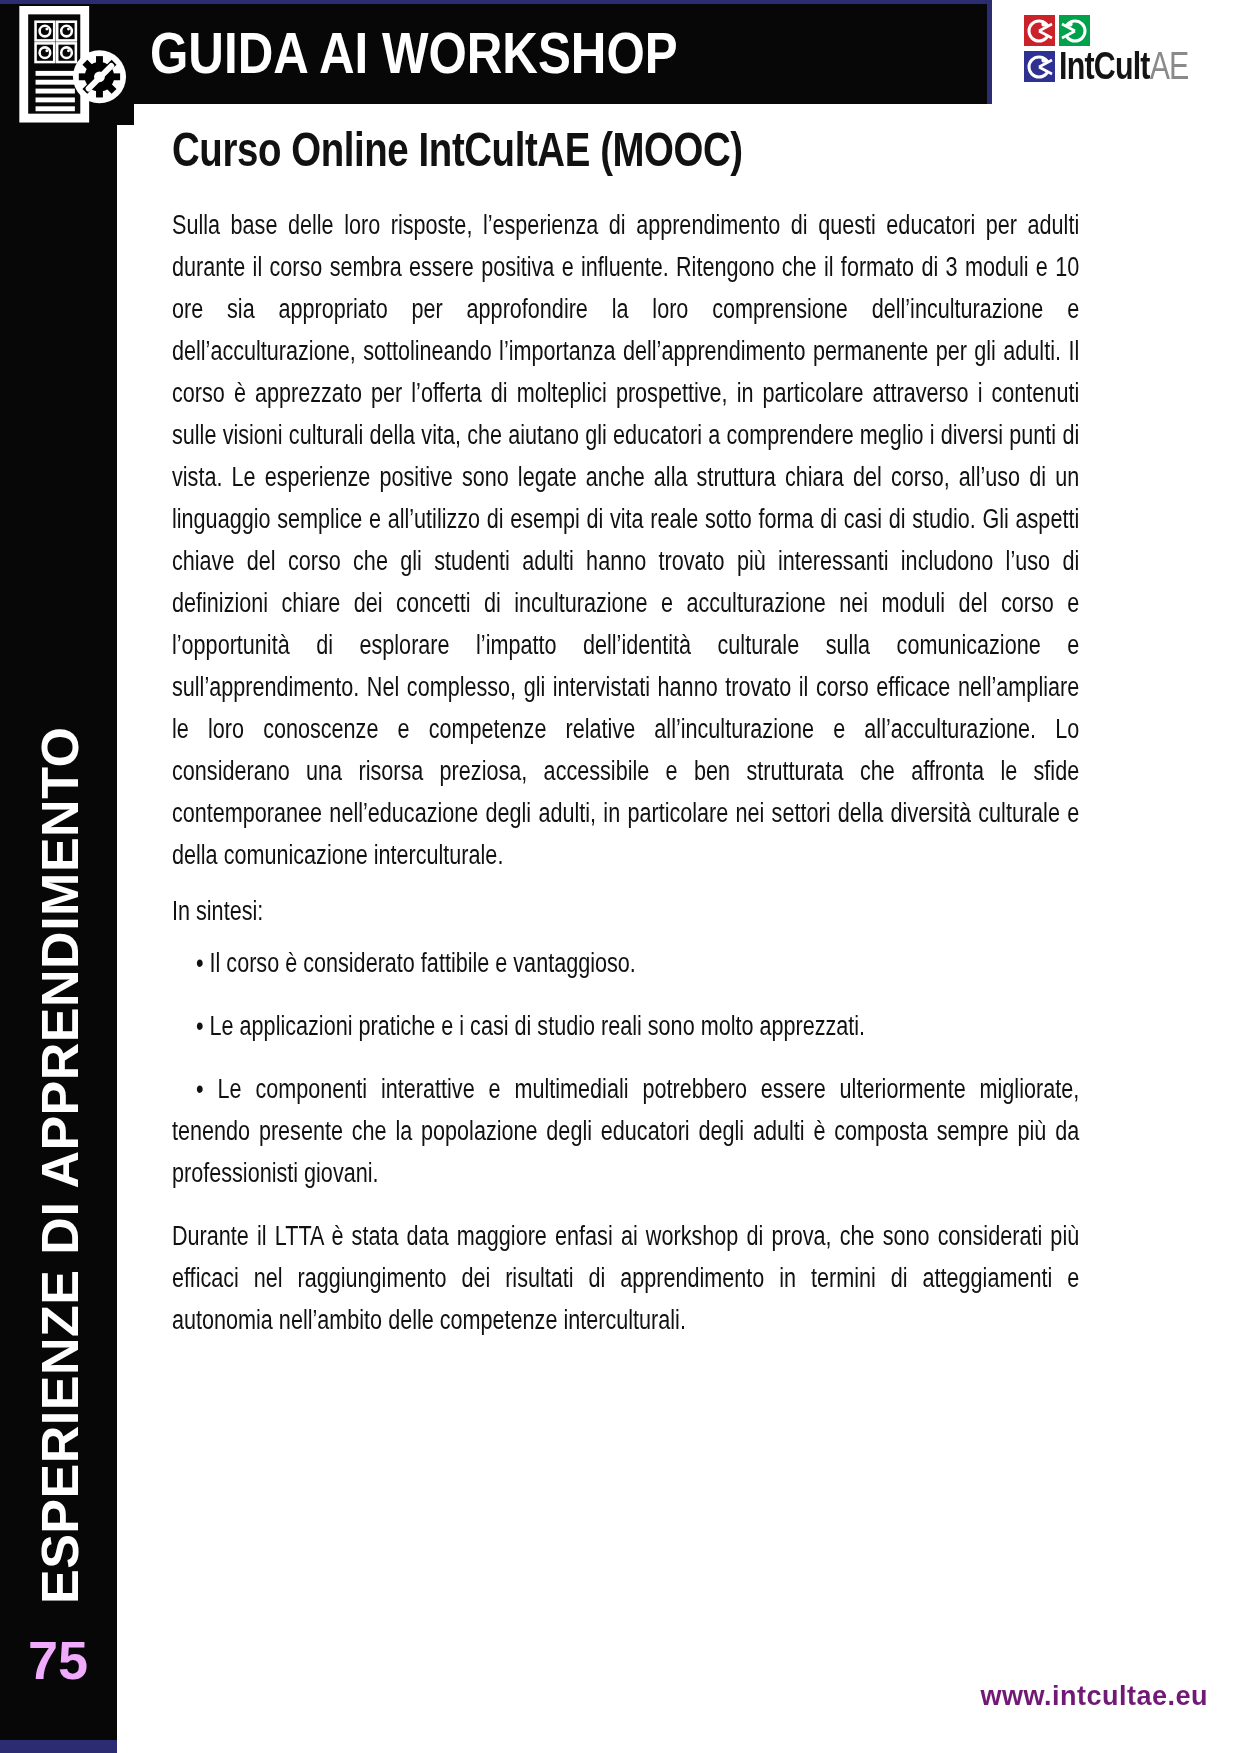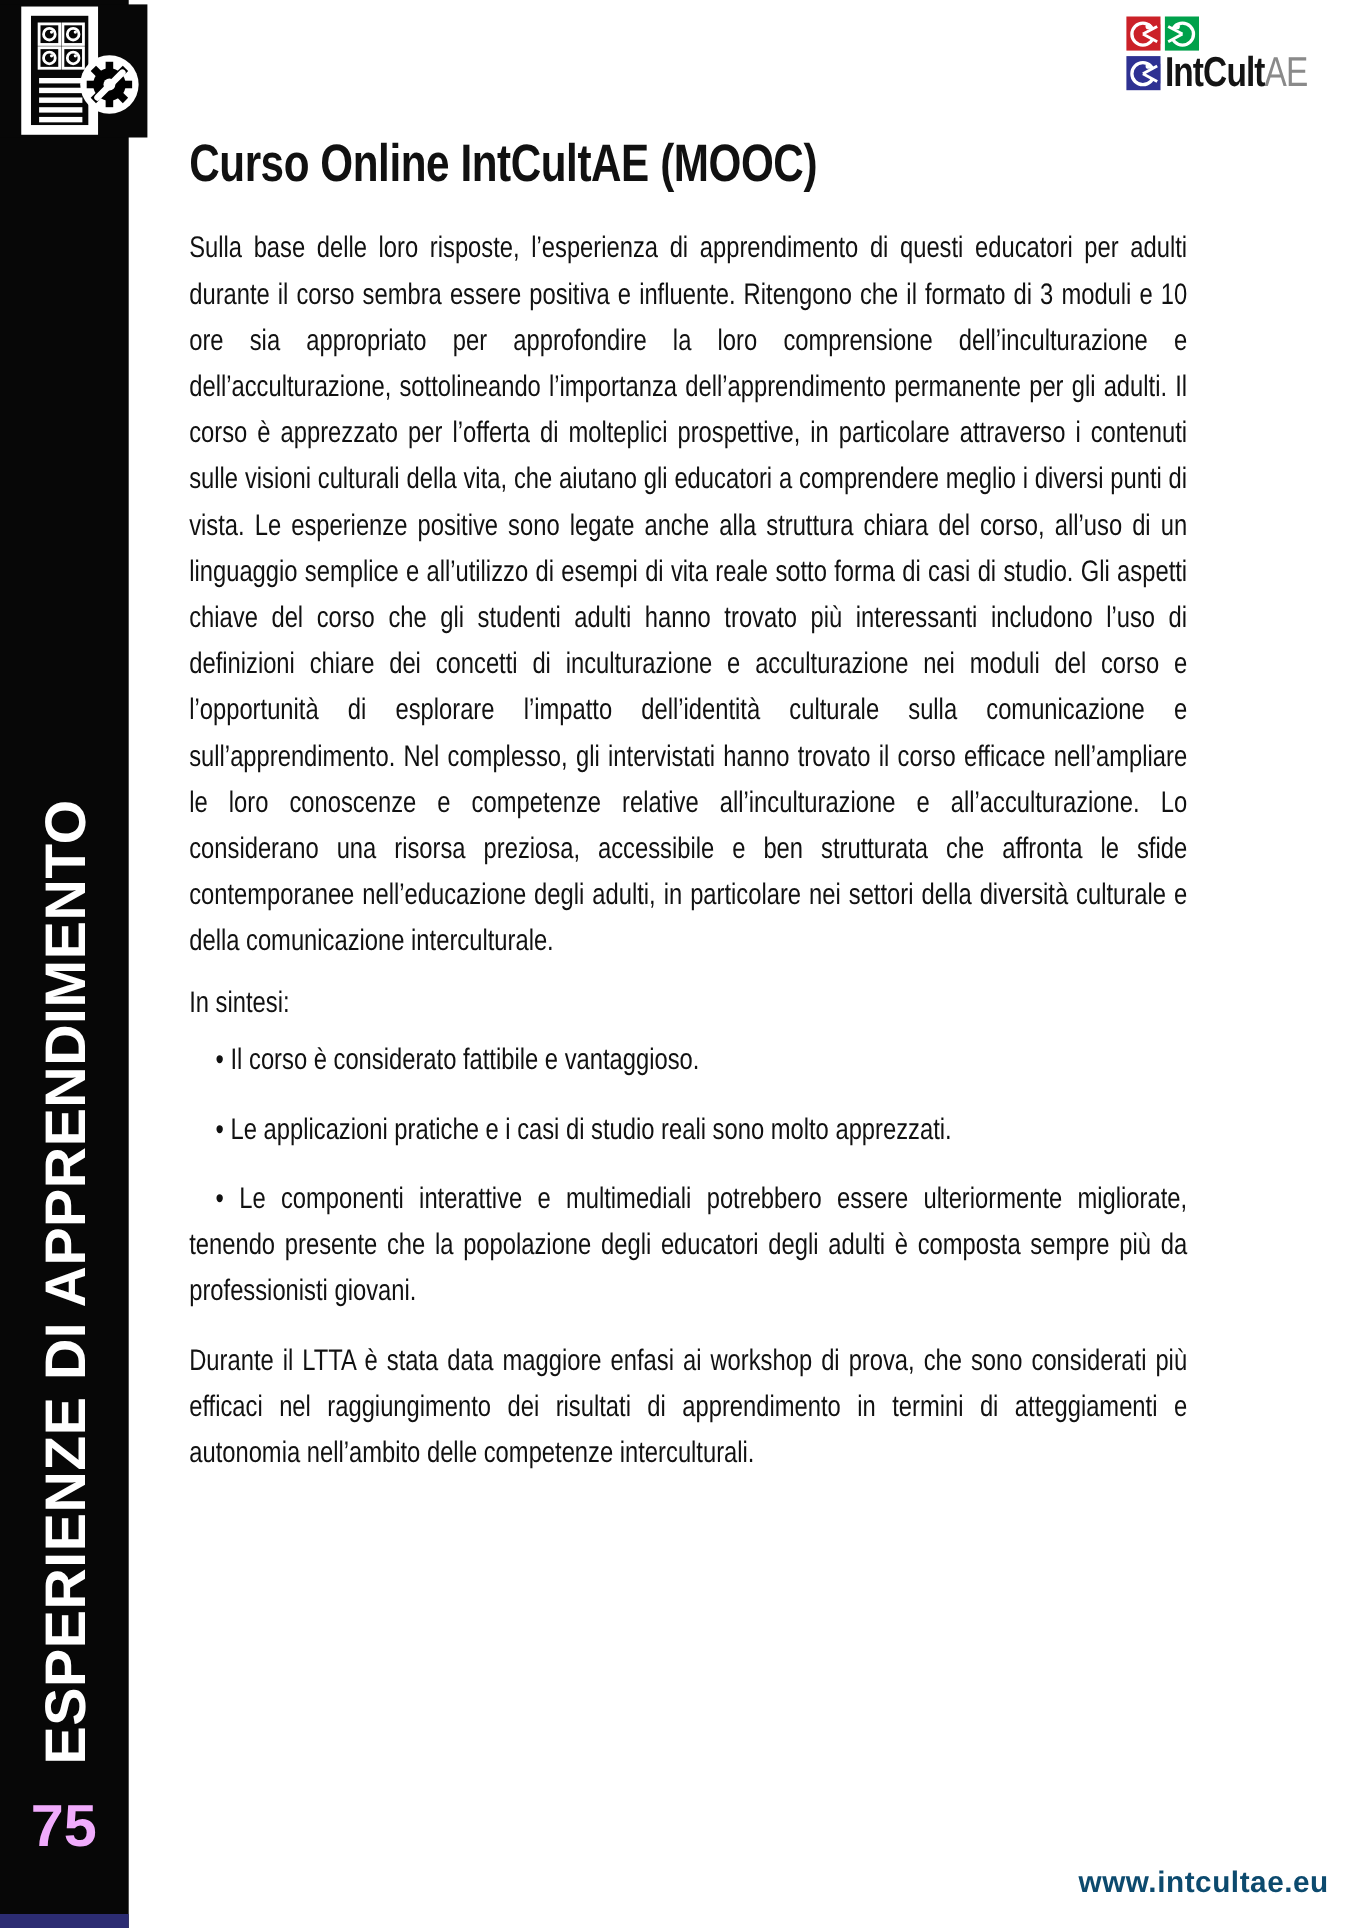--- a/index.html
+++ b/index.html
@@ -69,34 +69,37 @@
   }
   .content p{
     font-size:27px;line-height:42px;text-align:justify;margin:0 0 14px 0;
   }
   .content p.summary-intro{text-align:left;margin:6px 0 10px 0;}
   .content p.bullet{text-indent:30px;margin:0 0 21px 0;}
   .content p.closing{margin-top:8px;}
 
   
   .footer-url{
-    position:absolute;right:32px;bottom:26px;
-    font-size:27px;font-weight:bold;color:#0c4a6e;letter-spacing:0.5px;text-align:center;
+    position:absolute;right:32px;bottom:41px;
+    font-size:27px;font-weight:bold;color:#701a75;letter-spacing:0.5px;text-align:center;
   }
 </style>
 </head>
 <body>
 
 <div class="page">
 
   <div class="sidebar">
     <div class="vertical-label">ESPERIENZE DI APPRENDIMENTO</div>
     <div class="page-number">75</div>
   </div>
 
+  <div class="header-bar">
+    <div class="header-title">GUIDA AI WORKSHOP</div>
+  </div>
 
   <div class="icon-block">
     <svg width="120" height="118" viewBox="0 0 122 120">
 
       <rect x="16" y="4" width="62" height="110" fill="none" stroke="#ffffff" stroke-width="9"></rect>
 
       <g fill="none" stroke="#ffffff" stroke-width="2.6">
         <rect x="28" y="16" width="19" height="19"></rect>
         <rect x="50" y="16" width="19" height="19"></rect>
         <rect x="28" y="38" width="19" height="19"></rect>

